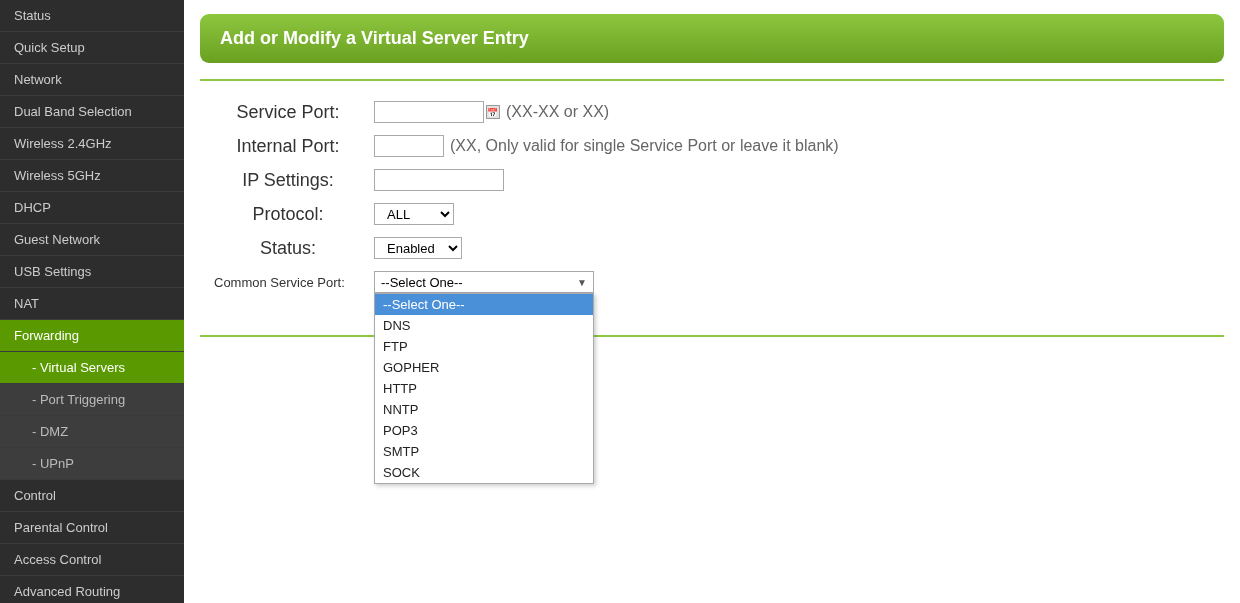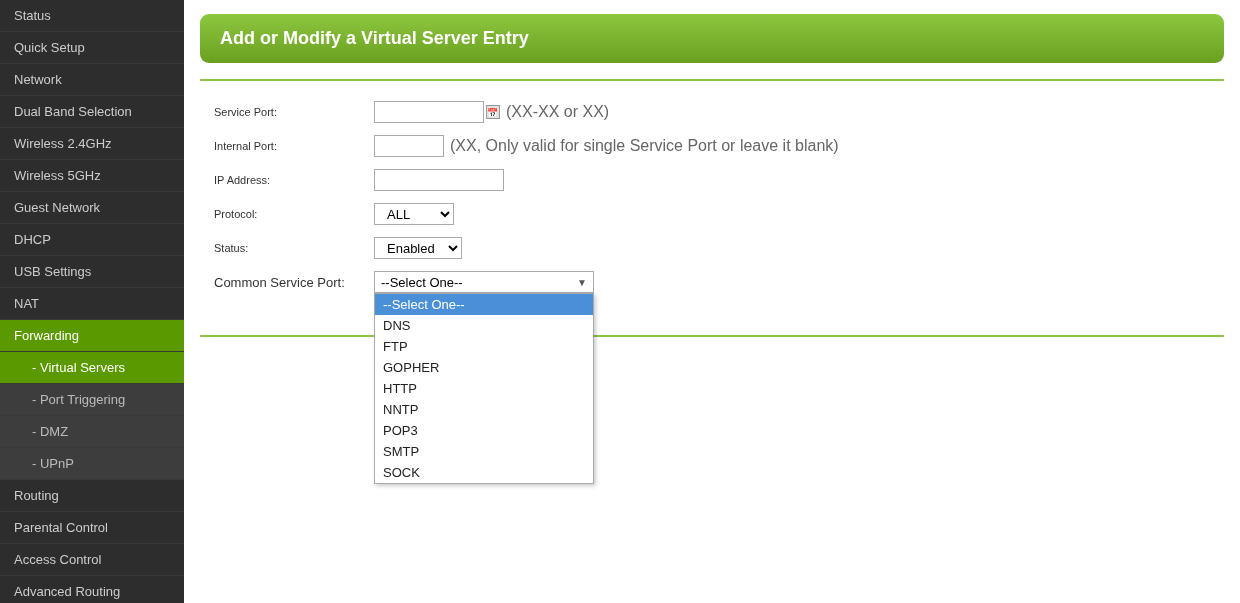--- a/index.html
+++ b/index.html
@@ -62,24 +62,24 @@
       padding: 20px 30px;
     }
 
     .form-row {
       display: flex;
       align-items: center;
       margin-bottom: 12px;
     }
 
     .form-label {
-      text-align: left;
+      text-align: center;
       width: 160px;
       padding-right: 12px;
-      font-size: 11px;
+      font-size: 18px;
       color: #333;
       flex-shrink: 0;
     }
 
     .form-control-area {
       display: flex;
       align-items: center;
       gap: 6px;
       flex: 1;
     }
@@ -204,30 +204,30 @@
 <body>
 
 <div id="sidebar">
 
 <div class="sidebar-item">Status</div>
     <div class="sidebar-item">Quick Setup</div>
     <div class="sidebar-item">Network</div>
     <div class="sidebar-item">Dual Band Selection</div>
     <div class="sidebar-item">Wireless 2.4GHz</div>
     <div class="sidebar-item">Wireless 5GHz</div>
+    <div class="sidebar-item">DHCP</div>
     <div class="sidebar-item">Guest Network</div>
-    <div class="sidebar-item">DHCP</div>
     <div class="sidebar-item">USB Settings</div>
     <div class="sidebar-item">NAT</div>
     <div class="sidebar-item active">Forwarding</div>
     <div class="sidebar-item sub active">- Virtual Servers</div>
     <div class="sidebar-item sub">- Port Triggering</div>
     <div class="sidebar-item sub">- DMZ</div>
     <div class="sidebar-item sub">- UPnP</div>
-    <div class="sidebar-item">Routing</div>
+    <div class="sidebar-item">Control</div>
     <div class="sidebar-item">Parental Control</div>
     <div class="sidebar-item">Access Control</div>
     <div class="sidebar-item">Advanced Routing</div>
   </div>
 
 <div id="main">
   <div class="page-header">Add or Modify a Virtual Server Entry</div>
   <hr class="divider">
 
   <div class="form-area">
@@ -245,21 +245,21 @@
 
     <div class="form-row">
       <div class="form-label">Internal Port:</div>
       <div class="form-control-area">
         <input type="text" class="internal-port-input" style="">
         <span class="hint-text">(XX, Only valid for single Service Port or leave it blank)</span>
       </div>
     </div>
 
     <div class="form-row">
-      <div class="form-label">IP Address:</div>
+      <div class="form-label">IP Settings:</div>
       <div class="form-control-area">
         <input type="text" class="ip-address-input" style="">
       </div>
     </div>
 
     <div class="form-row">
       <div class="form-label">Protocol:</div>
       <div class="form-control-area">
         <select class="protocol-select">
           <option>ALL</option>

